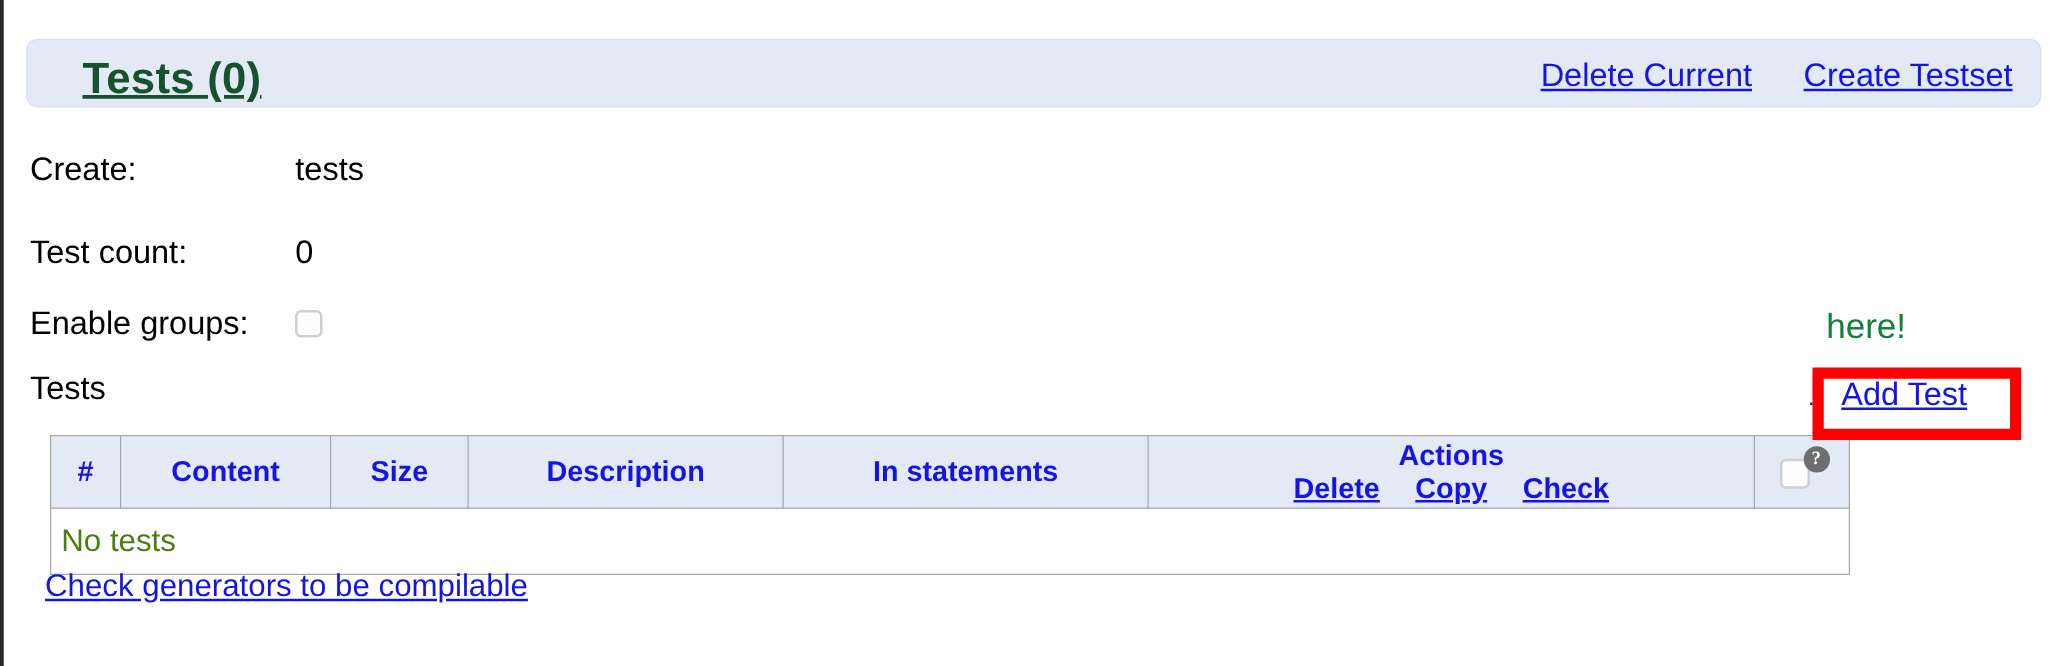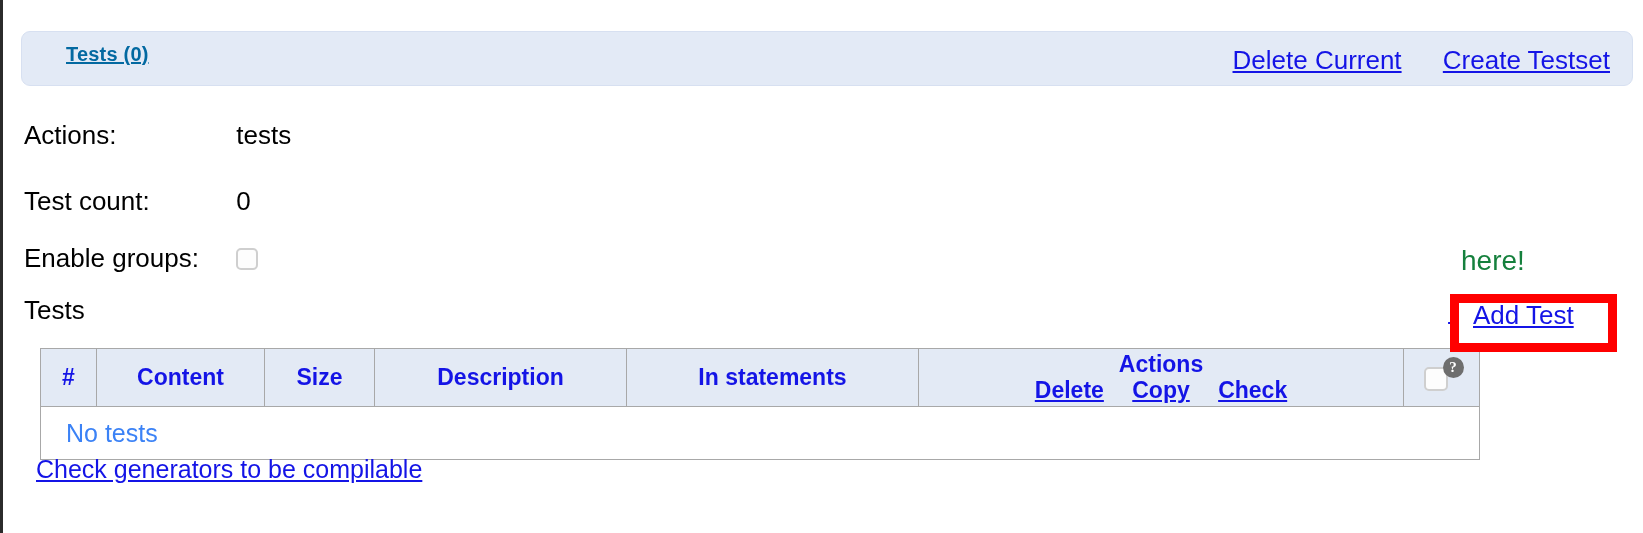--- a/index.html
+++ b/index.html
@@ -41,23 +41,23 @@
     height: 55px;
     background: #e3eaf6;
     border: 1px solid #d7e0f1;
     border-radius: 9px;
     box-sizing: border-box;
   }
   .banner-title {
     position: absolute;
     left: 44px;
     top: 11px;
-    font-size: 20px;
+    font-size: 35px;
     font-weight: bold;
-    color: #0369a1;
+    color: #14532d;
     text-decoration: underline;
     letter-spacing: 0.2px;
   }
   .banner-links {
     position: absolute;
     right: 22px;
     top: 13px;
     font-size: 26px;
     white-space: nowrap;
   }
@@ -157,23 +157,23 @@
     font-weight: bold;
     padding: 4px 2px;
     text-align: center;
     vertical-align: middle;
     height: 58px;
     box-sizing: border-box;
   }
   #tests-table td {
     border: 1px solid #a8a8a8;
     background: #ffffff;
-    padding: 4px 25px;
+    padding: 4px 8px;
     height: 44px;
-    color: #3b82f6;
+    color: #4d7c0f;
     font-size: 25px;
     text-align: left;
     vertical-align: middle;
   }
   .col-num    { width: 56px; }
   .col-content{ width: 168px; }
   .col-size   { width: 110px; }
   .col-desc   { width: 252px; }
   .col-instmt { width: 292px; }
   .col-actions{ width: 485px; }
@@ -239,21 +239,21 @@
 
   <div class="banner">
     <span class="banner-title">Tests (0)</span>
     <span class="banner-links">
       <span class="lnk">Delete Current</span>
       <span class="lnk">Create Testset</span>
     </span>
   </div>
 
   <div class="prop-row" id="row-testset">
-    <span class="prop-label">Actions:</span>
+    <span class="prop-label">Create:</span>
     <span class="prop-value">tests</span>
   </div>
 
   <div class="prop-row" id="row-count">
     <span class="prop-label">Test count:</span>
     <span class="prop-value">0</span>
   </div>
 
   <div class="prop-row" id="row-groups">
     <span class="prop-label">Enable groups:</span>

